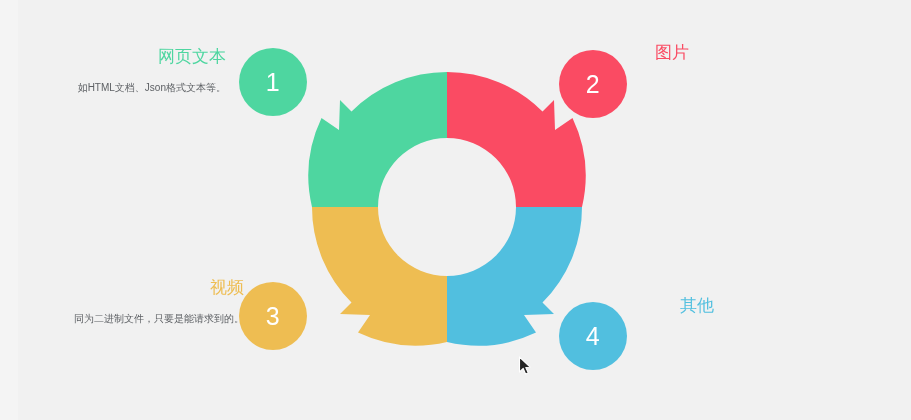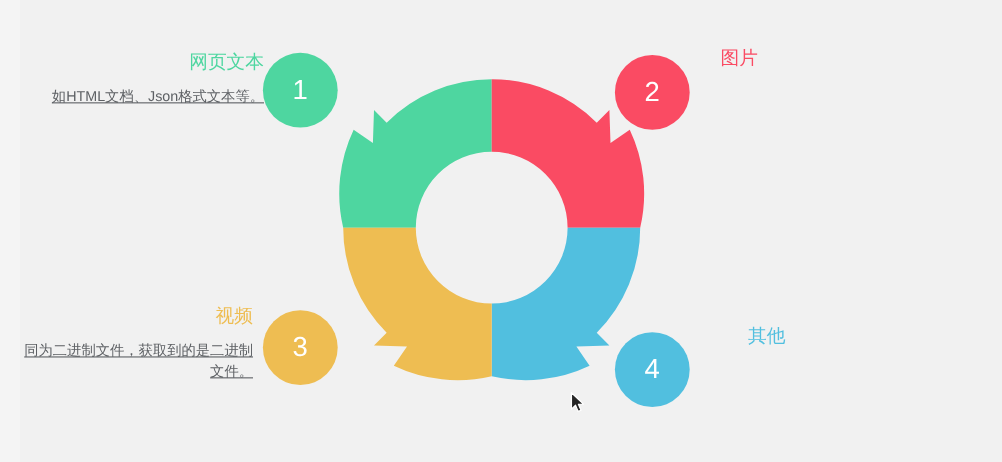--- a/index.html
+++ b/index.html
@@ -64,32 +64,31 @@
   .label-block {
     position: absolute;
   }
   .label-block .title {
     font-size: 17px;
     line-height: 22px;
     margin: 0 0 10px 0;
     font-weight: 400;
   }
   .label-block .desc {
-    font-size: 13px;
+    font-size: 10px;
     line-height: 19px;
     color: #5d6064;
     margin: 0;
-    text-decoration: underline;
   }
   .align-right { text-align: right; }
   .align-left  { text-align: left; }
 
-  #label-1 { left: 24px;  top: 46px;  width: 216px; }
+  #label-1 { left: 10px;  top: 46px;  width: 216px; }
   #label-2 { left: 655px; top: 42px;  width: 240px; }
-  #label-3 { left: 14px;  top: 277px; width: 216px; }
+  #label-3 { left: 28px;  top: 277px; width: 216px; }
   #label-4 { left: 680px; top: 295px; width: 240px; }
 
   
   #cursor {
     position: absolute;
     left: 518px;
     top: 356px;
     width: 14px;
     height: 20px;
     pointer-events: none;
@@ -164,21 +163,21 @@
     <p class="title" id="title-1" style="color: rgb(78, 214, 160);">网页文本</p>
     <p class="desc">如HTML文档、Json格式文本等。</p>
   </div>
 
   <div class="label-block align-left" id="label-2">
     <p class="title" id="title-2" style="color: rgb(250, 75, 99);">图片</p>
   </div>
 
   <div class="label-block align-right" id="label-3">
     <p class="title" id="title-3" style="color: rgb(238, 189, 82);">视频</p>
-    <p class="desc">同为二进制文件，获取到的是二进制文件。</p>
+    <p class="desc">同为二进制文件，只要是能请求到的。</p>
   </div>
 
   <div class="label-block align-left" id="label-4">
     <p class="title" id="title-4" style="color: rgb(81, 191, 223);">其他</p>
   </div>
 
   <svg id="cursor" viewBox="0 0 14 20" style="left: 518px; top: 356px;">
     <path d="M1.5,1 L1.5,16 L5.2,12.4 L7.6,18 L10.2,16.9 L7.8,11.5 L12.4,11.3 Z" fill="#262626" stroke="#ffffff" stroke-width="1.1" stroke-linejoin="round"></path>
   </svg>
 

